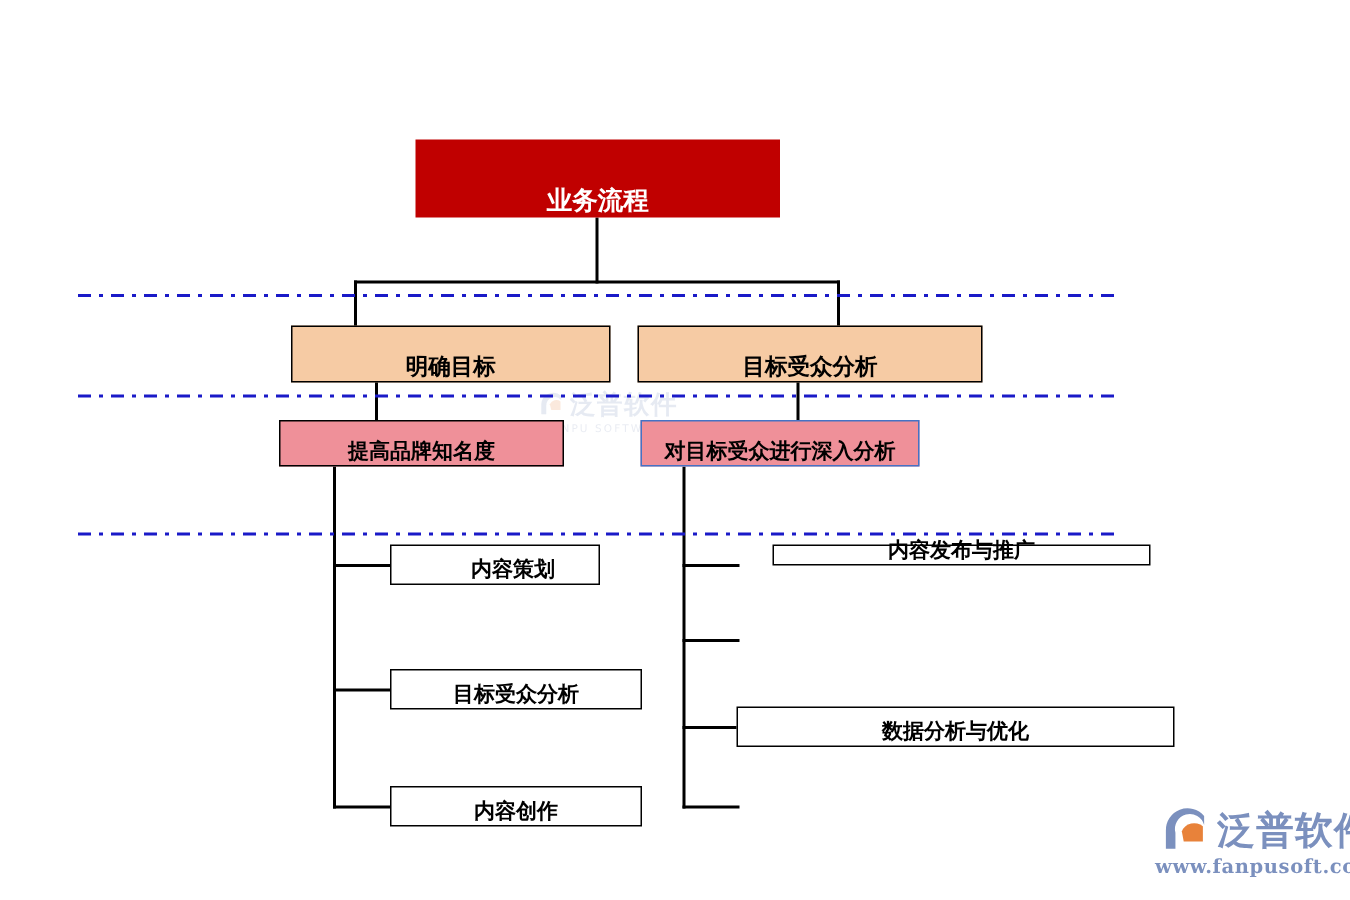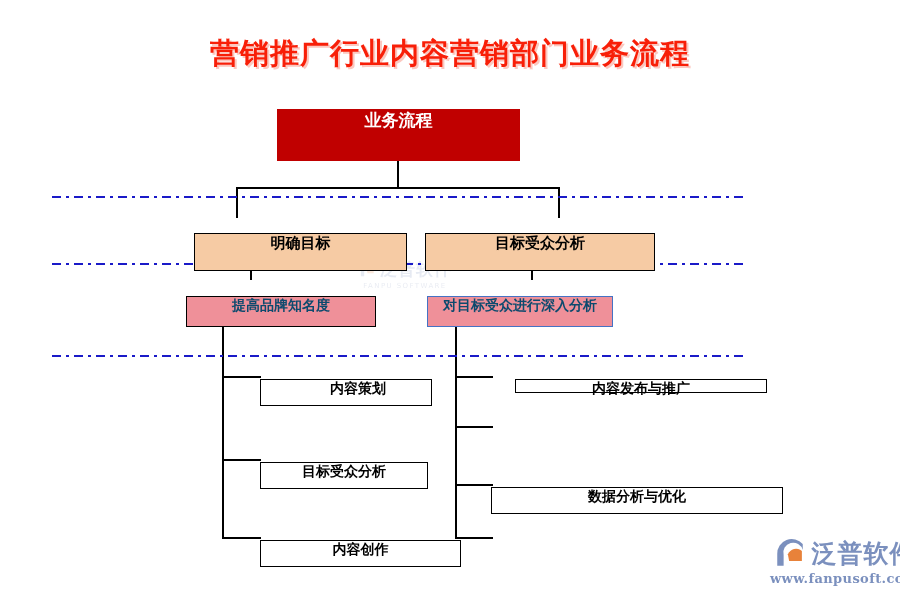--- a/index.html
+++ b/index.html
@@ -59,41 +59,40 @@
     color: #8191b8;
     letter-spacing: 1.4px;
     margin-top: 1px;
   }
 
   
   .box {
     position: absolute;
     box-sizing: border-box;
     display: flex;
-    align-items: flex-start;
+    align-items: flex-end;
     justify-content: center;
     font-weight: bold;
     white-space: nowrap;
-    margin-top: 16px;
   }
   .box-root {
     background: #C00000;
     color: #ffffff;
     font-size: 17px;
     border: none;
   }
   .box-l2 {
     background: #F6CBA4;
     color: #000000;
     font-size: 15px;
     border: 1.6px solid #000000;
   }
   .box-l3 {
     background: #EF9099;
-    color: #0c4a6e;
+    color: #000000;
     font-size: 14px;
     border: 1.6px solid #000000;
   }
   .box-l3.blue-border {
     border: 1.6px solid #4572C4;
   }
   .box-leaf {
     background: #ffffff;
     color: #000000;
     font-size: 14px;
@@ -157,21 +156,20 @@
     color: #7B90BE;
     letter-spacing: 0.4px;
     margin-top: 1px;
   }
 </style>
 </head>
 <body>
 
 <div id="canvas">
 
-  <div class="title">营销推广行业内容营销部门业务流程</div>
 
   <div class="watermark" style="left:358px; top:258px;">
     <div class="wm-row">
       <svg width="19" height="19" viewBox="0 0 40 40">
         <path d="M6,20 A17,17 0 0 1 34,8 L34,14 A12,12 0 0 0 13,22 L13,34 L6,34 Z" fill="#6E86B8"></path>
         <path d="M18,20 A10,10 0 0 1 33,16 L33,28 L20,28 Z" fill="#E8823A"></path>
       </svg>
       <span class="wm-text">泛普软件</span>
     </div>
     <div class="wm-sub">FANPU SOFTWARE</div>
@@ -213,29 +211,29 @@
   </div>
 
   <div class="box box-l3" style="left:186px; top:280px; width:190px; height:31px;">
     <span>提高品牌知名度</span>
   </div>
 
   <div class="box box-l3 blue-border" style="left:427px; top:280px; width:186px; height:31px;">
     <span>对目标受众进行深入分析</span>
   </div>
 
-  <div class="box box-leaf" style="left:260px; top:363px; width:172px; height:27px;padding-left:24px;">
+  <div class="box box-leaf" style="left:260px; top:363px; width:140px; height:27px;padding-left:24px;">
     <span>内容策划</span>
   </div>
 
   <div class="box box-leaf" style="left:260px; top:446px; width:168px; height:27px;">
     <span>目标受众分析</span>
   </div>
 
-  <div class="box box-leaf" style="left:260px; top:524px; width:201px; height:27px;">
+  <div class="box box-leaf" style="left:260px; top:524px; width:168px; height:27px;">
     <span>内容创作</span>
   </div>
 
   <div class="box box-leaf" style="left:515px; top:363px; width:252px; height:14px;">
     <span>内容发布与推广</span>
   </div>
 
 
   <div class="box box-leaf" style="left:491px; top:471px; width:292px; height:27px;">
     <span>数据分析与优化</span>

